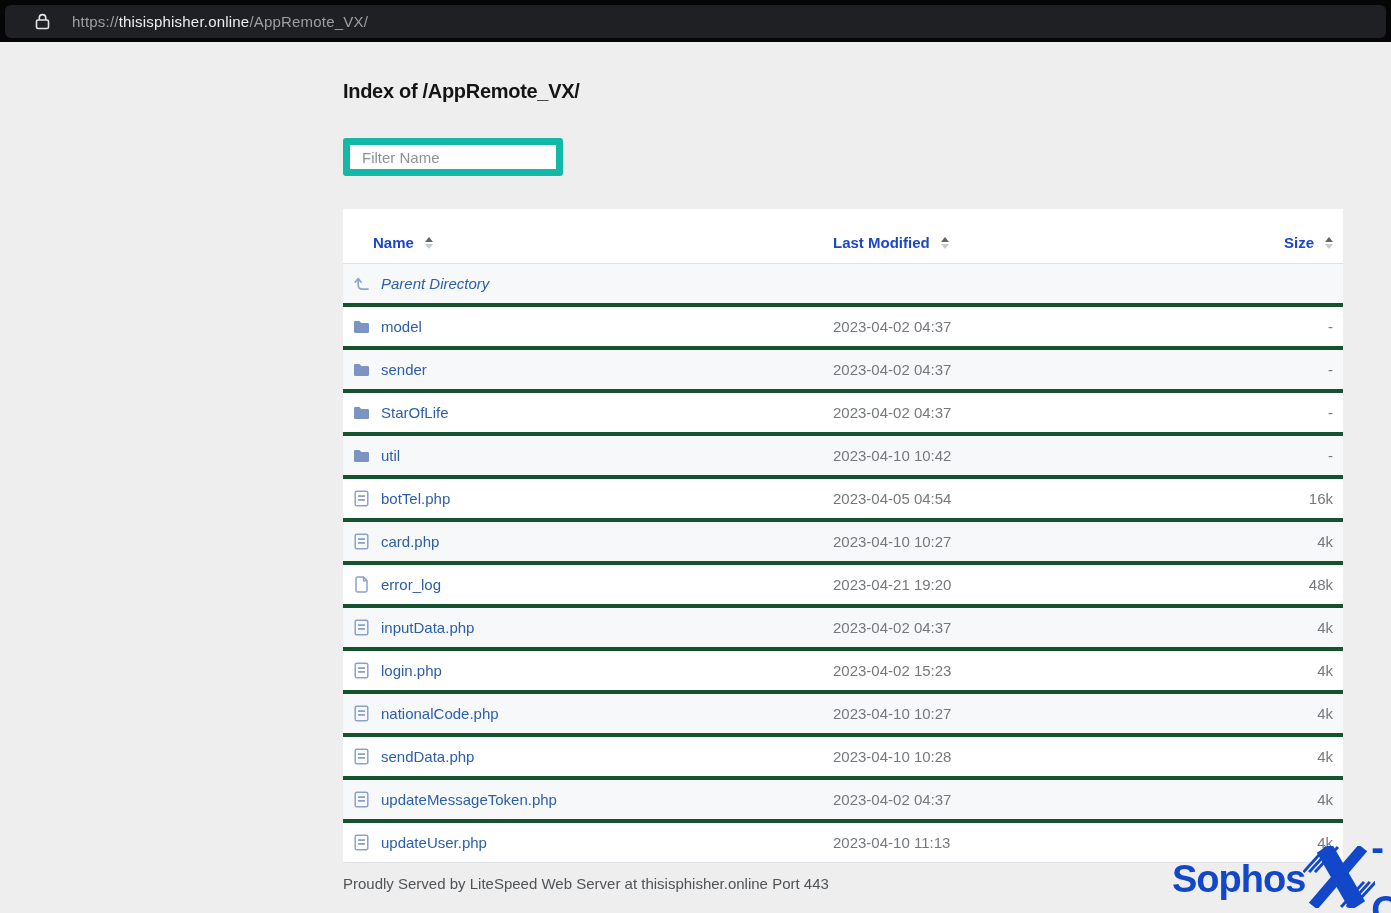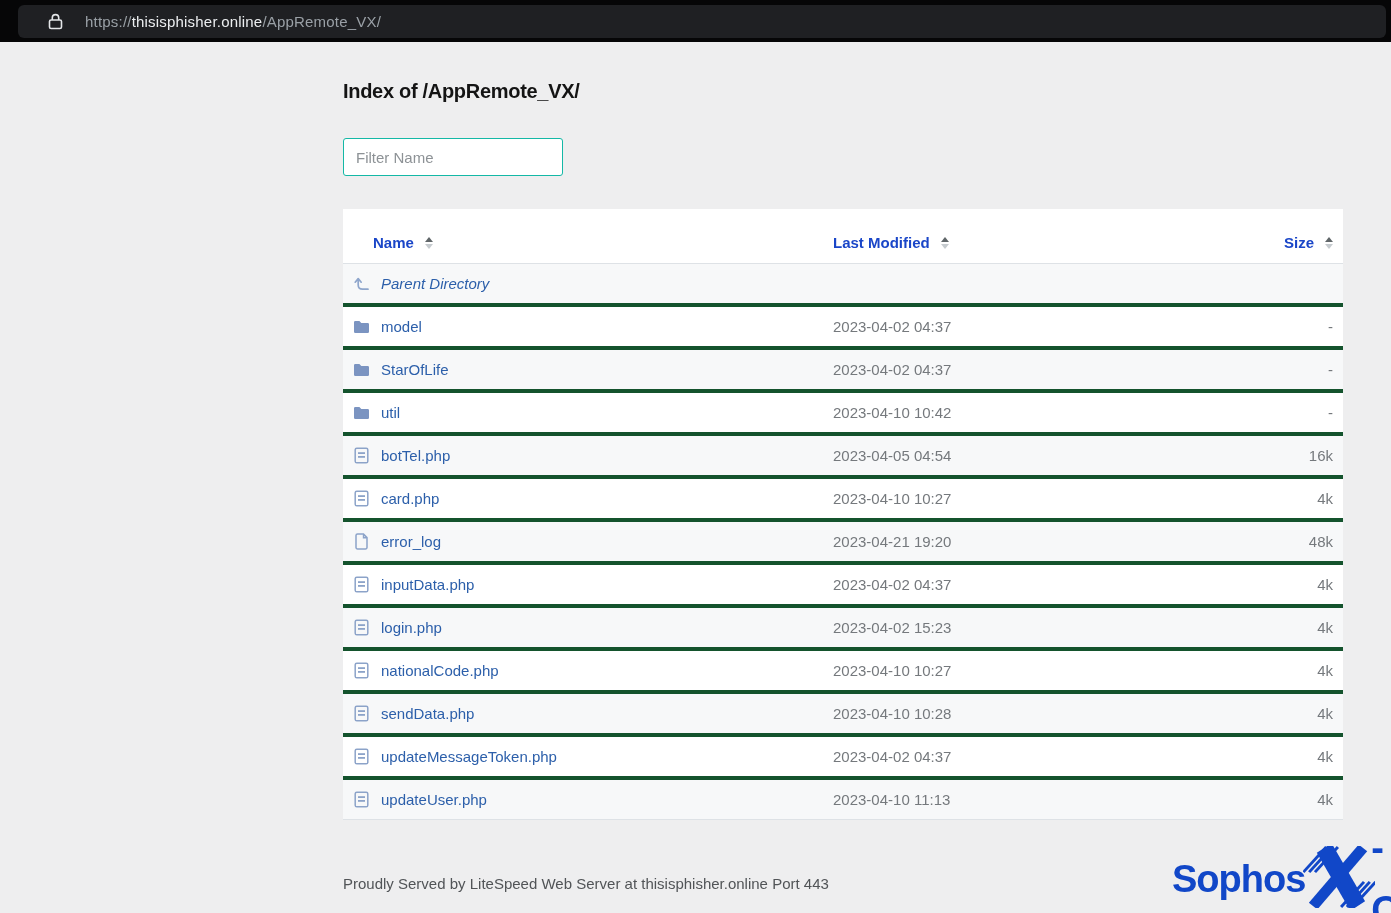--- a/index.html
+++ b/index.html
@@ -9,41 +9,41 @@
     background:#eeeeef;
     position:relative;
   }
 
   
   .urlbar-outer {
     position:absolute; top:0; left:0; width:1391px; height:42px;
     background:#060607;
   }
   .urlbar-inner {
-    position:absolute; left:18px; right:5px; top:5px; height:33px;
+    position:absolute; left:5px; right:5px; top:5px; height:33px;
     background:#1f2023; border-radius:6px;
     display:flex; align-items:center;
   }
   .lock-wrap { margin-left:30px; display:flex; align-items:center; }
   .url-text { margin-left:22px; font-size:15px; letter-spacing:.2px; white-space:nowrap; }
   .url-dim { color:#9aa0a6; }
   .url-domain { color:#eceef0; }
 
   
   .content { position:absolute; left:343px; top:42px; width:1000px; }
 
   .page-title {
     margin-top:38px;
     font-size:20px; font-weight:700; color:#141414; letter-spacing:-.3px;
   }
 
   .filter-input {
     margin-top:35px;
     width:220px; height:38px;
-    border:1px solid #14b8a6; border-radius:3px;
+    border:7px solid #14b8a6; border-radius:3px;
     padding:0 12px; font-size:15px; color:#333;
     font-family:"Liberation Sans", sans-serif;
     background:#fff; outline:none; display:block;
   }
   .filter-input::placeholder { color:#8d9296; }
 
   
   table.listing {
     margin-top:33px; width:1000px;
     border-collapse:collapse; background:#fff;
@@ -185,20 +185,35 @@
   </tr>
         <tr>
     <td class="cell-name">
       <span class="name-flex">
         <span class="row-icon type-folder">
           <svg class="svg-folder" width="17" height="15" viewBox="0 0 17 15">
             <path d="M1 3.2 a1.3 1.3 0 0 1 1.3-1.3 h4.1 l1.9 2 h6.4 a1.3 1.3 0 0 1 1.3 1.3 v7.6 a1.3 1.3 0 0 1 -1.3 1.3 H2.3 A1.3 1.3 0 0 1 1 12.8 Z" fill="#7b94c1"></path>
           </svg>
 
         </span>
+        <a class="file-link">sender</a>
+      </span>
+    </td>
+    <td class="cell-mod">2023-04-02 04:37</td>
+    <td class="cell-size">-</td>
+  </tr>
+        <tr>
+    <td class="cell-name">
+      <span class="name-flex">
+        <span class="row-icon type-folder">
+          <svg class="svg-folder" width="17" height="15" viewBox="0 0 17 15">
+            <path d="M1 3.2 a1.3 1.3 0 0 1 1.3-1.3 h4.1 l1.9 2 h6.4 a1.3 1.3 0 0 1 1.3 1.3 v7.6 a1.3 1.3 0 0 1 -1.3 1.3 H2.3 A1.3 1.3 0 0 1 1 12.8 Z" fill="#7b94c1"></path>
+          </svg>
+
+        </span>
         <a class="file-link">StarOfLife</a>
       </span>
     </td>
     <td class="cell-mod">2023-04-02 04:37</td>
     <td class="cell-size">-</td>
   </tr>
         <tr>
     <td class="cell-name">
       <span class="name-flex">
         <span class="row-icon type-folder">

